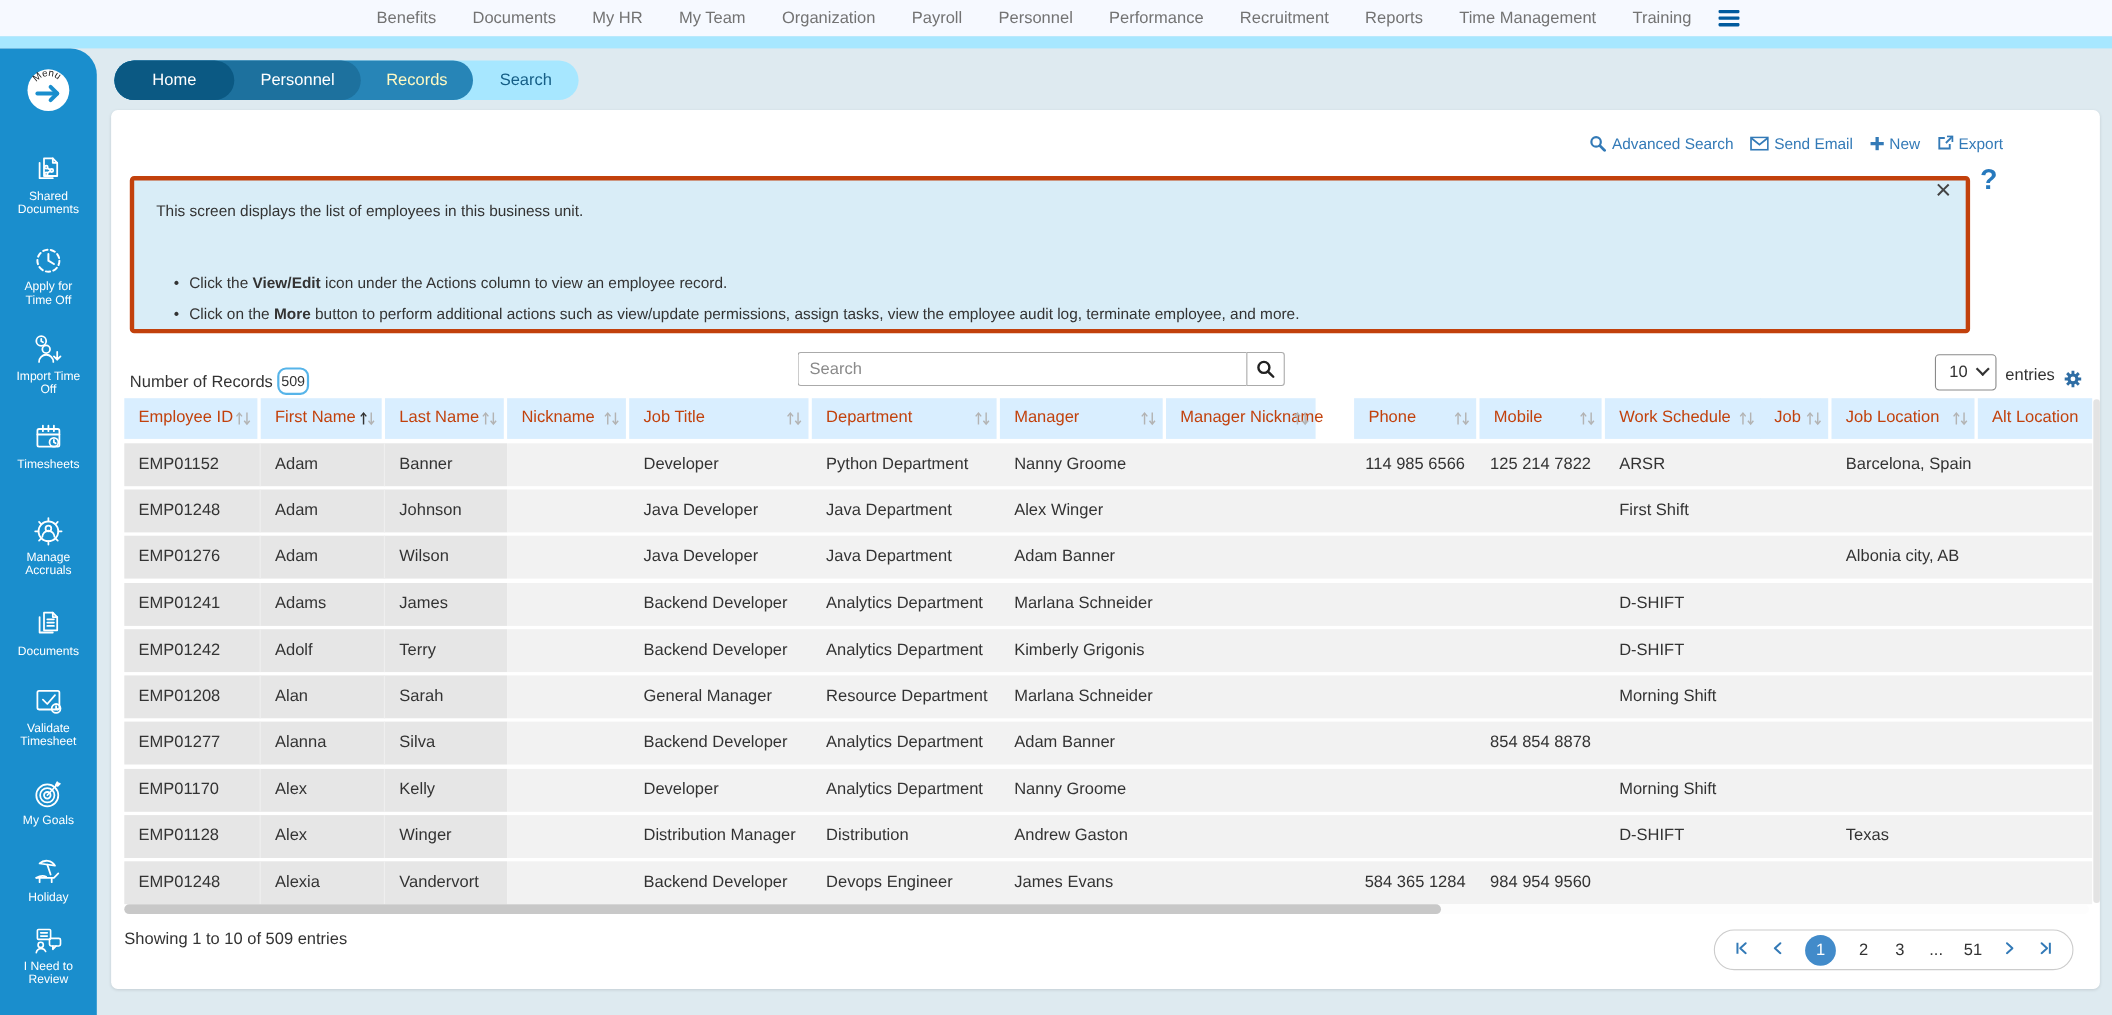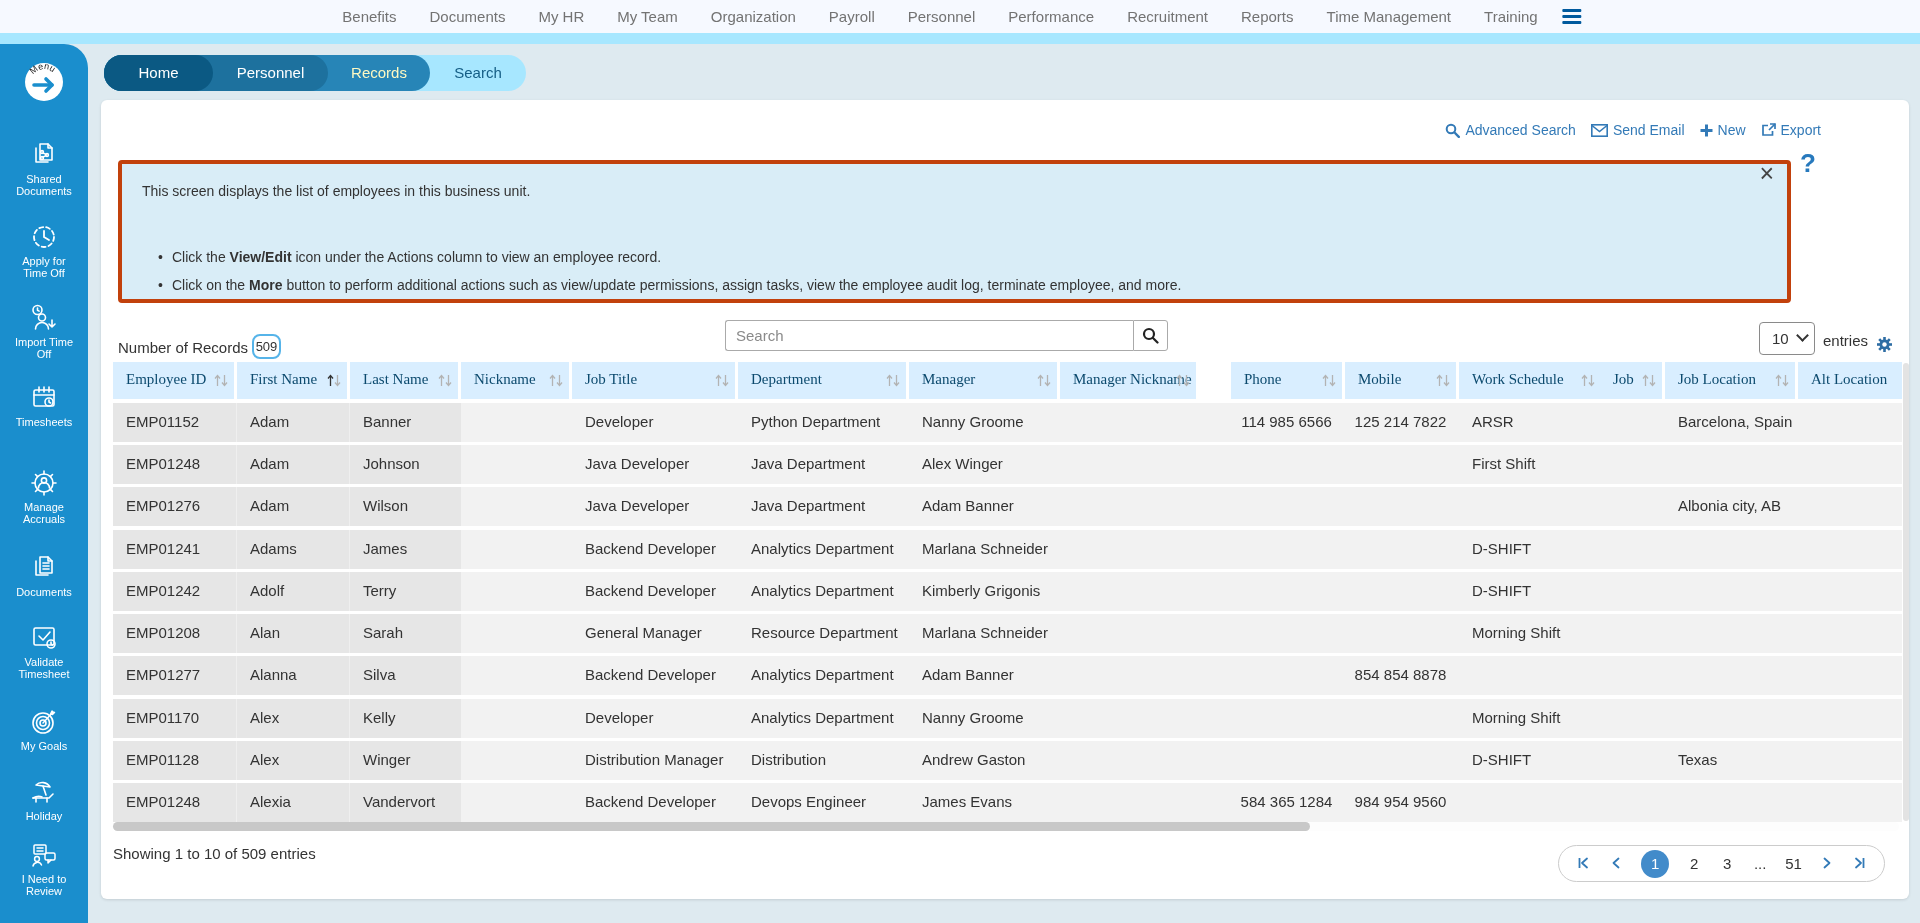--- a/index.html
+++ b/index.html
@@ -49,21 +49,21 @@
   #search-input::placeholder { color:#8a8a8a; }
   #search-btn { left:1133px; top:320px; width:35px; height:31px; border:1px solid #aaa; border-radius:0 3px 3px 0; background:#fff; cursor:pointer; display:flex; align-items:center; justify-content:center; }
   #show-label { left:1779px; top:332px; font-size:12px; }
   #entries-select { left:1759px; top:322px; width:56px; height:33px; border:1px solid #8a8a8a; border-radius:4px; background:#fff; font-size:15px; }
   #entries-select .val { position:absolute; left:12px; top:7px; }
   #entries-select .chev { position:absolute; right:7px; top:8px; width:9px; height:9px; border-right:2px solid #333; border-bottom:2px solid #333; transform:rotate(45deg); }
   #entries-label { left:1823px; top:332px; font-size:15px; }
   #gear { left:1876px; top:336px; cursor:pointer; }
 
   
-  .th-cell { position:absolute; top:362px; height:37px; background:#d9eeff; font-size:15px; color:#0c4a6e;font-family:Liberation Serif, serif; }
+  .th-cell { position:absolute; top:362px; height:37px; background:#d9eeff; font-size:15px; color:#c2410c; }
   .th-cell .th-label { position:absolute; left:13px; top:9px; white-space:nowrap; }
   .sort-icons { position:absolute; right:5px; top:12px; width:15px; height:13px; }
   .row-bg-frozen { position:absolute; left:113px; width:348px; background:#e6e6e6; }
   .row-bg-rest { position:absolute; left:461px; width:1441px; background:#f2f2f2; }
   .cell { position:absolute; font-size:15px; color:#333; white-space:nowrap; }
   .fsep { position:absolute; width:1px; background:#efefef; }
 
   
   #hscroll-track { left:113px; top:822px; width:1786px; height:9px; background:#fdfdfd; border-radius:5px; }
   #hscroll-thumb { left:113px; top:822px; width:1197px; height:9px; background:#c8c8c8; border-radius:5px; }

